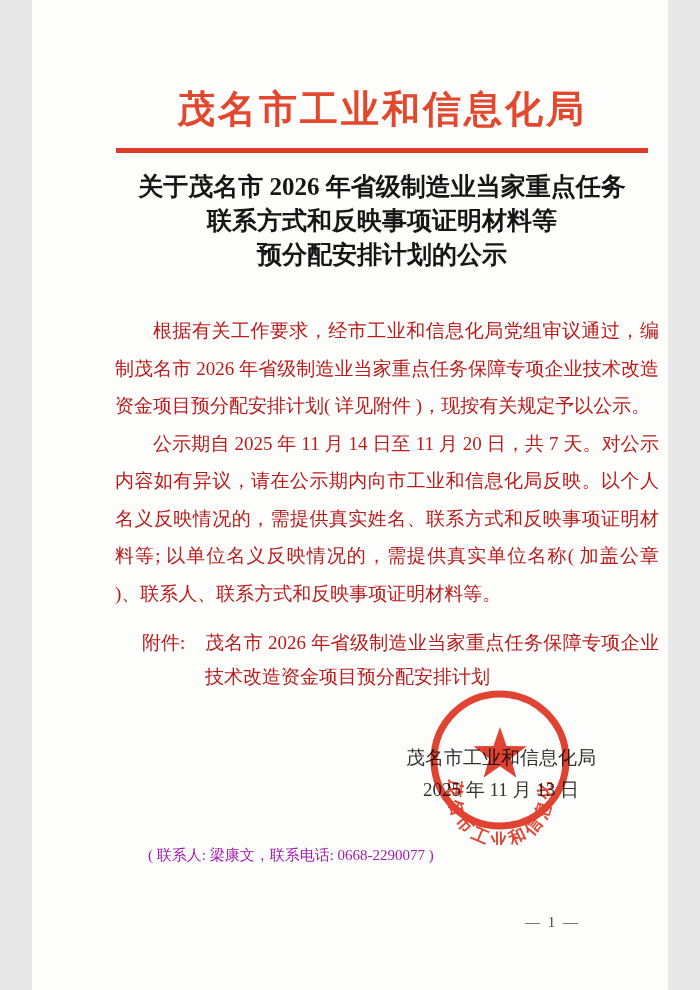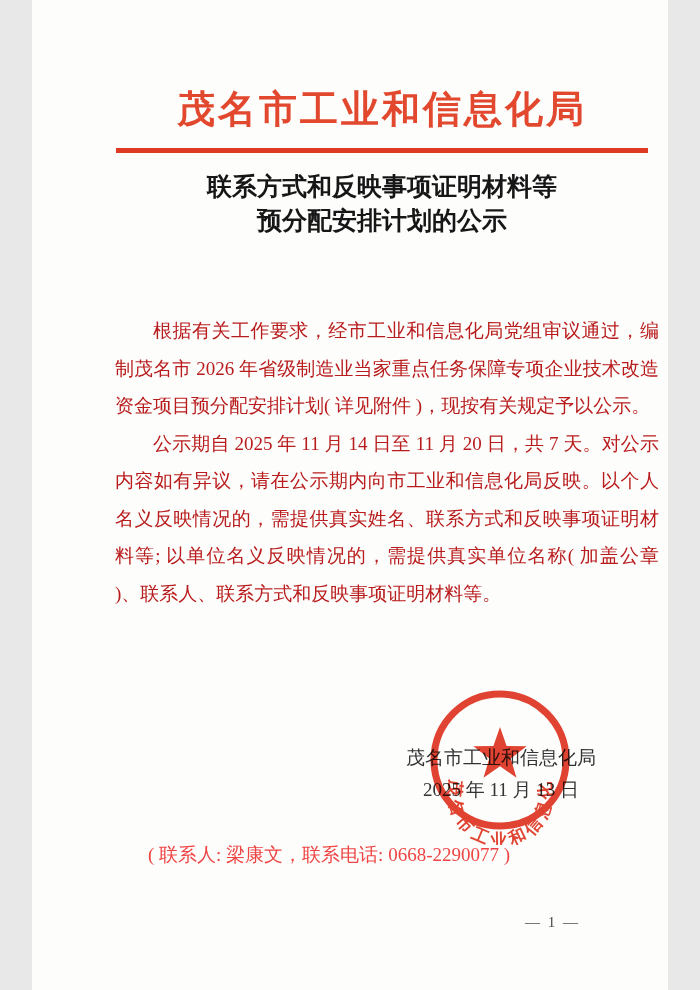--- a/index.html
+++ b/index.html
@@ -56,46 +56,51 @@
     mix-blend-mode:multiply;
     opacity:0.92;
   }
   .seal text{
     font-family:"Liberation Serif","DejaVu Serif",serif;
     font-weight:bold;font-size:17px;letter-spacing:4.5px;
     fill:#e0331f;
   }
   .contact-line{
     position:absolute;left:116px;top:842px;
-    font-size:19px;line-height:26px;
-    color:#ef4444;
+    font-size:15px;line-height:26px;
+    color:#a21caf;
   }
   .page-number{
     position:absolute;right:88px;top:914px;
     font-size:15px;letter-spacing:2px;
     color:#4a4a4a;
   }
 </style>
 </head>
 <body>
 
 <div class="page">
 
   <div class="header-title">茂名市工业和信息化局</div>
 
   <div class="red-rule"></div>
 
   <div class="doc-title">
+    <div>关于茂名市 2026 年省级制造业当家重点任务</div>
     <div>联系方式和反映事项证明材料等</div>
     <div>预分配安排计划的公示</div>
   </div>
 
   <div class="body-block">
     <p>根据有关工作要求，经市工业和信息化局党组审议通过，编制茂名市 2026 年省级制造业当家重点任务保障专项企业技术改造资金项目预分配安排计划( 详见附件 )，现按有关规定予以公示。</p>
     <p>公示期自 2025 年 11 月 14 日至 11 月 20 日，共 7 天。对公示内容如有异议，请在公示期内向市工业和信息化局反映。以个人名义反映情况的，需提供真实姓名、联系方式和反映事项证明材料等; 以单位名义反映情况的，需提供真实单位名称( 加盖公章 )、联系人、联系方式和反映事项证明材料等。</p>
+    <div class="attachment">
+      <span class="att-label">附件:</span>
+      <div>茂名市 2026 年省级制造业当家重点任务保障专项企业技术改造资金项目预分配安排计划</div>
+    </div>
   </div>
 
   <div class="signature">
     <div>茂名市工业和信息化局</div>
     <div>2025 年 11 月 13 日</div>
   </div>
 
   <svg class="seal" viewBox="-85 -85 170 170" xmlns="http://www.w3.org/2000/svg">
     <circle cx="0" cy="0" r="66" fill="none" stroke="#e0331f" stroke-width="7"></circle>
     <polygon fill="#e0331f" points="0,-33 6.6,-14.1 26.6,-13.7 10.7,-1.5 16.5,17.7 0,6.2 -16.5,17.7 -10.7,-1.5 -26.6,-13.7 -6.6,-14.1"></polygon>

